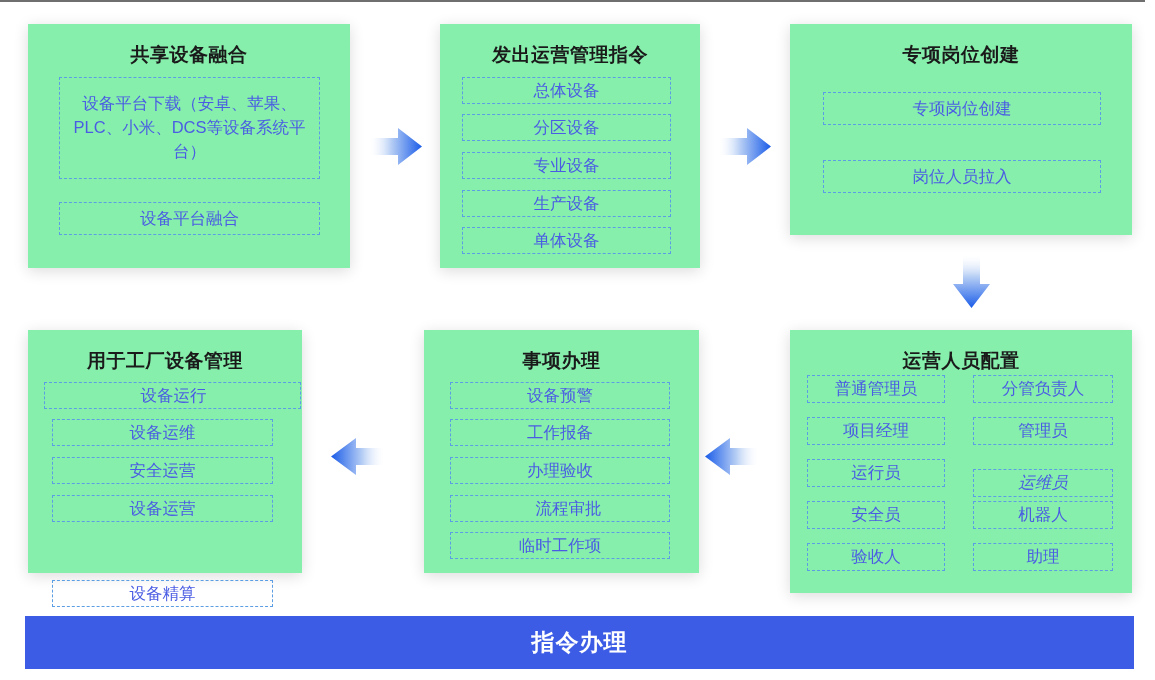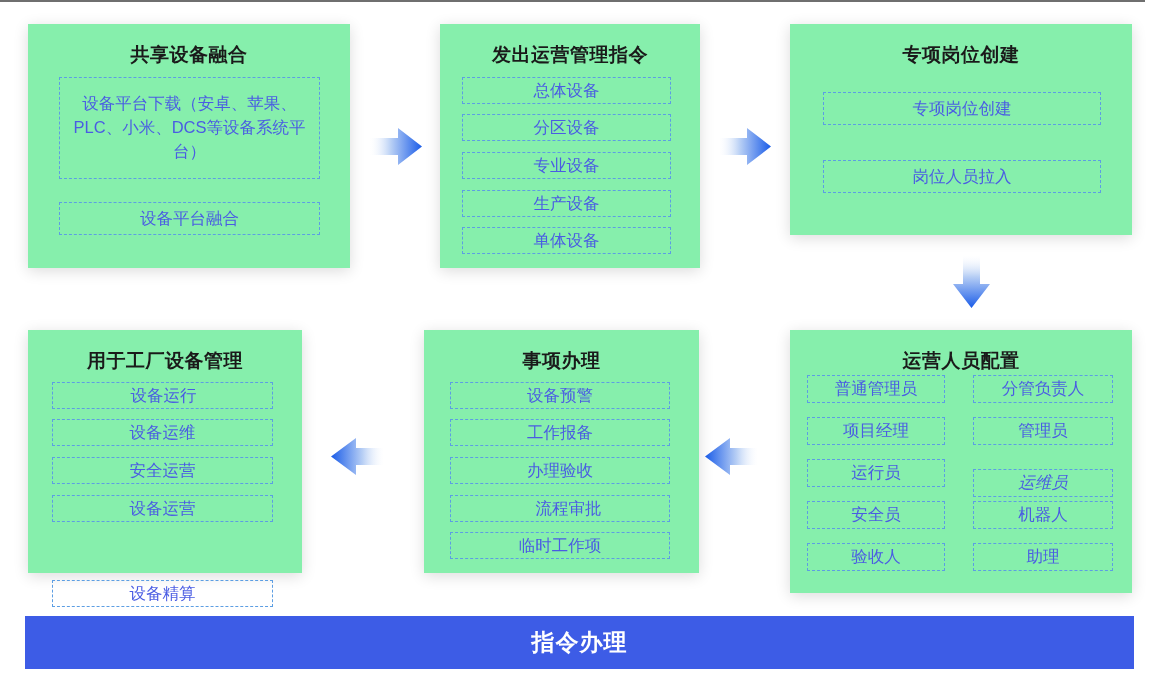--- a/index.html
+++ b/index.html
@@ -103,21 +103,21 @@
     <h2 class="panel-title">事项办理</h2>
     <div class="ditem" style="left:26px; top:52px;  width:220px; height:27px;">设备预警</div>
     <div class="ditem" style="left:26px; top:89px;  width:220px; height:27px;">工作报备</div>
     <div class="ditem" style="left:26px; top:127px; width:220px; height:27px;">办理验收</div>
     <div class="ditem" style="left:26px; top:165px; width:220px; height:27px;padding-left:23px;">流程审批</div>
     <div class="ditem" style="left:26px; top:202px; width:220px; height:27px;">临时工作项</div>
   </section>
 
   <section class="panel" id="p6">
     <h2 class="panel-title">用于工厂设备管理</h2>
-    <div class="ditem" style="left:24px; top:52px;  width:221px; height:27px;padding-left:8px;">设备运行</div>
+    <div class="ditem" style="left:16px; top:52px;  width:257px; height:27px;padding-left:8px;">设备运行</div>
     <div class="ditem" style="left:24px; top:89px;  width:221px; height:27px;">设备运维</div>
     <div class="ditem" style="left:24px; top:127px; width:221px; height:27px;text-align:center;">安全运营</div>
     <div class="ditem" style="left:24px; top:165px; width:221px; height:27px;">设备运营</div>
     <div class="ditem" style="left:24px; top:202px; width:221px; height:27px;margin-top:48px;">设备精算</div>
   </section>
 
   <svg class="arrow" style="left:370px; top:128px;" width="52" height="37">
     <polygon points="0,10 28,10 28,0 52,18.5 28,37 28,27 0,27" fill="url(#gradRight)"></polygon>
   </svg>
   <svg class="arrow" style="left:719px; top:128px;" width="52" height="37">

